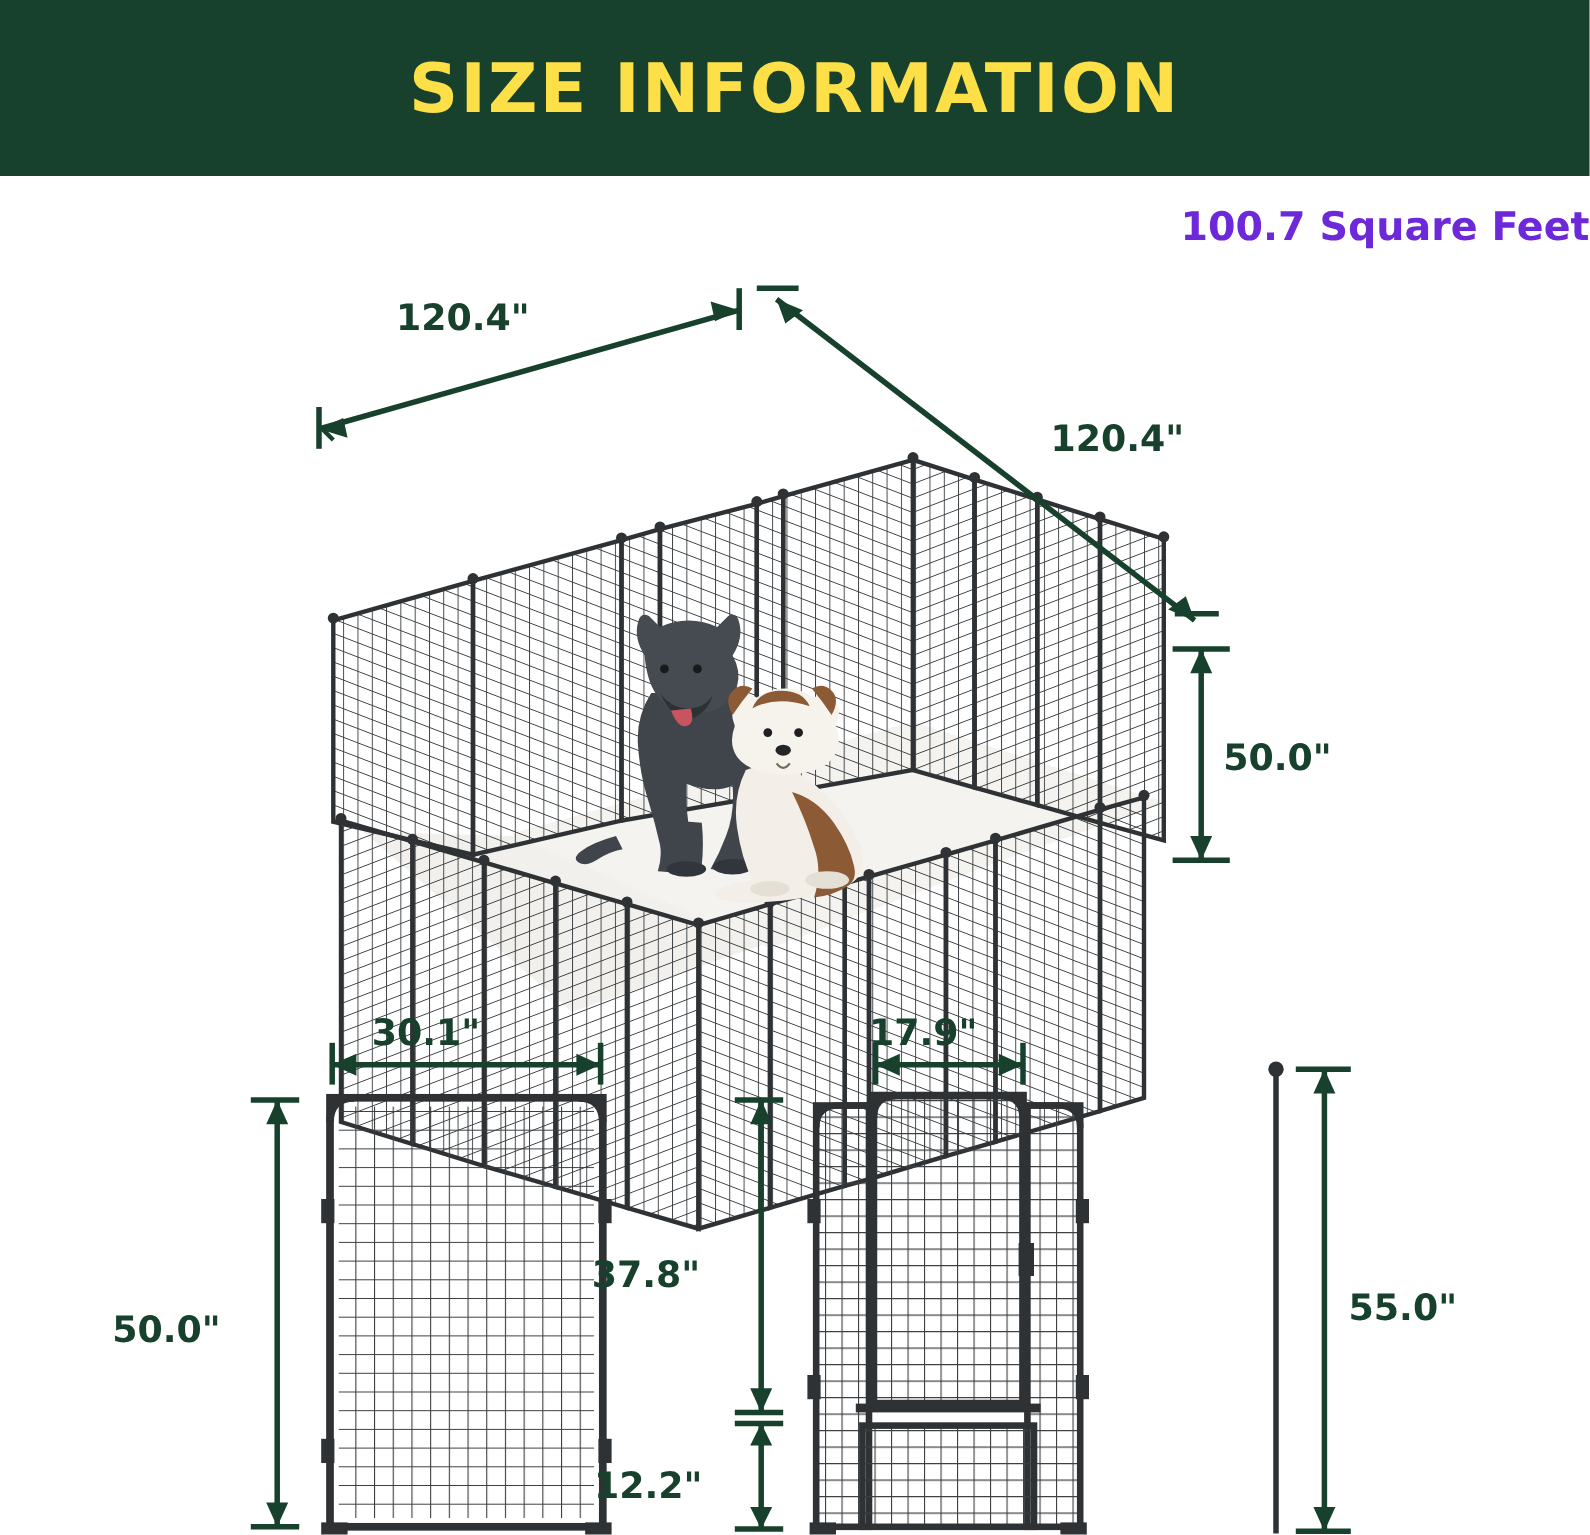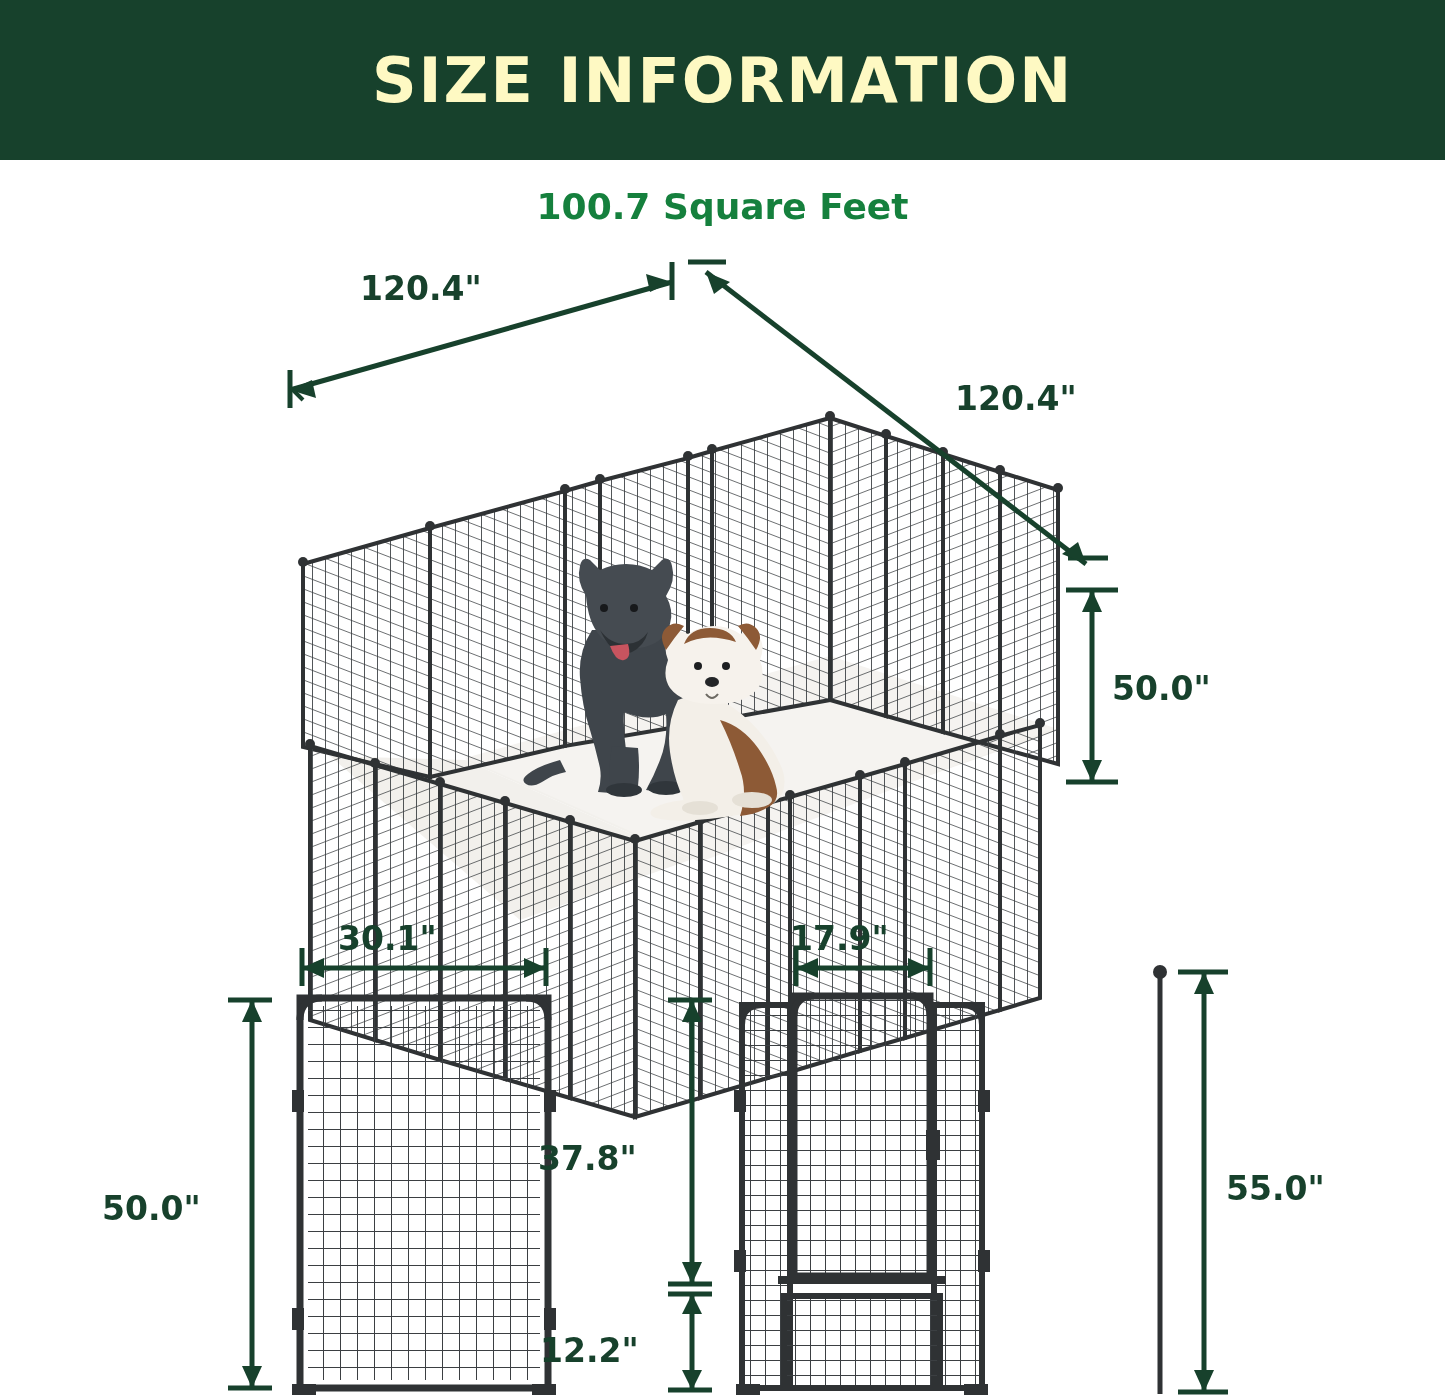--- a/index.html
+++ b/index.html
@@ -19,35 +19,35 @@
     position: absolute;
     left: 0; top: 0;
     width: 1445px;
     height: 160px;
     background: #17412c;
     display: flex;
     align-items: center;
     justify-content: center;
   }
   .header-title {
-    color: #fef9c3;
+    color: #fde047;
     font-size: 62px;
     font-weight: bold;
     letter-spacing: 2px;
     font-family: "DejaVu Sans", "Liberation Sans", sans-serif;
   }
   .area-label {
     position: absolute;
     top: 186px;
     left: 0;
     width: 1445px;
-    text-align: center;
+    text-align: right;
     font-size: 36px;
     font-weight: bold;
-    color: #15803d;
+    color: #6d28d9;
   }
   .stage {
     position: absolute;
     left: 0;
     top: 160px;
     width: 1445px;
     height: 1235px;
   }
   svg.diagram {
     position: absolute;

